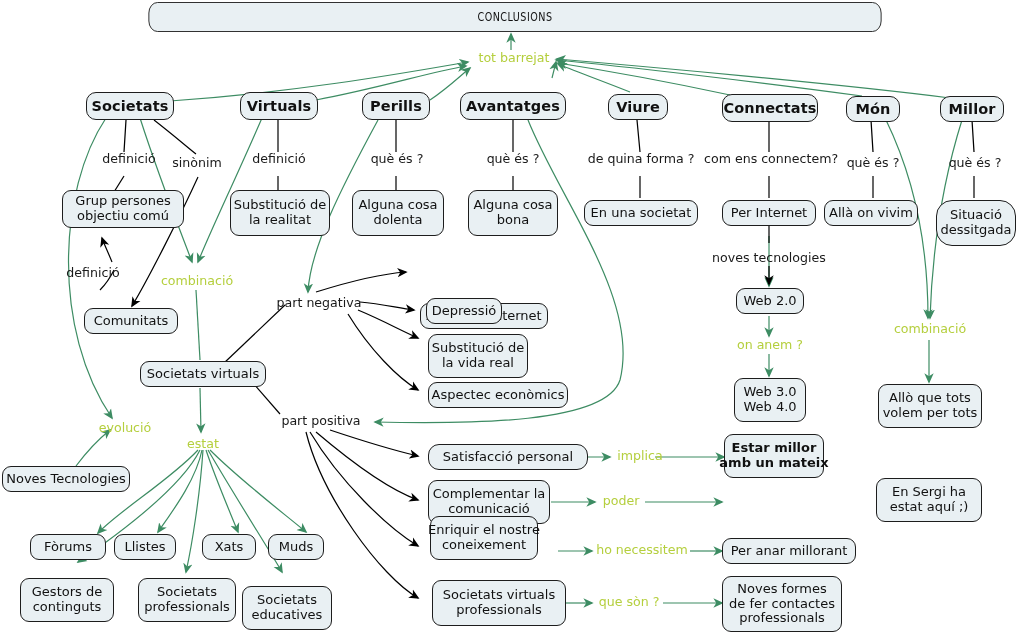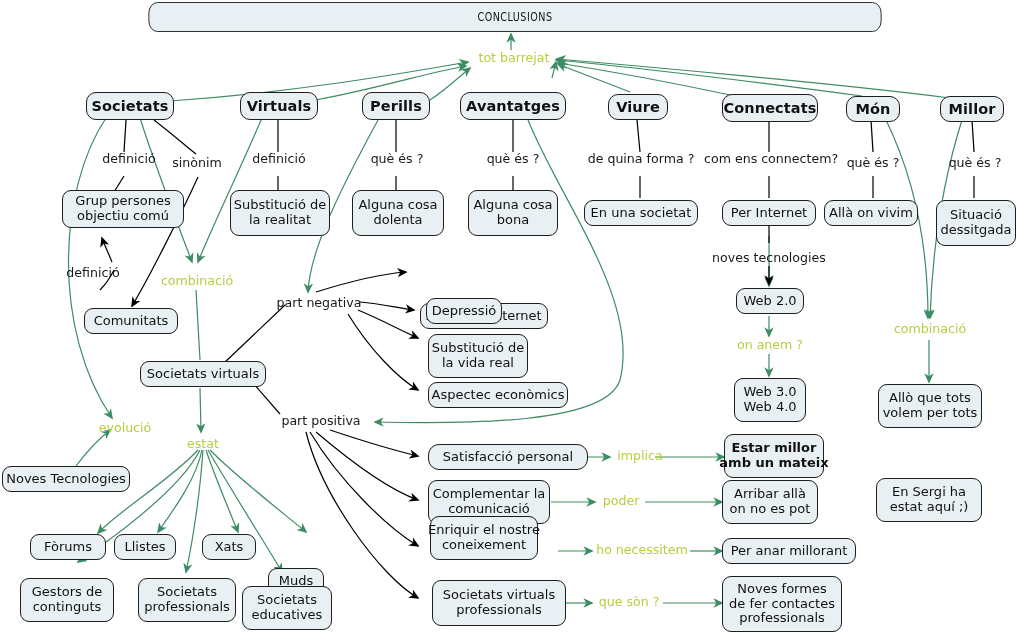--- a/index.html
+++ b/index.html
@@ -204,21 +204,21 @@
 objectiu comú</div>
   <div class="node" style="left:230px;top:190px;width:100px;height:46px;">Substitució de
 la realitat</div>
   <div class="node" style="left:352px;top:190px;width:92px;height:46px;">Alguna cosa
 dolenta</div>
   <div class="node" style="left:468px;top:190px;width:90px;height:46px;">Alguna cosa
 bona</div>
   <div class="node" style="left:584px;top:200px;width:114px;height:26px;">En una societat</div>
   <div class="node" style="left:722px;top:200px;width:94px;height:26px;">Per Internet</div>
   <div class="node" style="left:824px;top:200px;width:94px;height:26px;">Allà on vivim</div>
-  <div class="node" style="left:936px;top:200px;width:80px;height:46px;">Situació
+  <div class="node" style="left:936px;top:200px;width:80px;height:46px;border-radius:16px;">Situació
 dessitgada</div>
 
   <div class="node" style="left:84px;top:308px;width:94px;height:26px;">Comunitats</div>
   <div class="node" style="left:140px;top:361px;width:126px;height:26px;">Societats virtuals</div>
 
   <div class="node" style="left:420px;top:260px;width:128px;height:26px;margin-top:43px;">Addició a Internet</div>
   <div class="node" style="left:426px;top:298px;width:76px;height:26px;">Depressió</div>
   <div class="node" style="left:428px;top:334px;width:100px;height:44px;">Substitució de
 la vida real</div>
   <div class="node" style="left:428px;top:382px;width:140px;height:26px;">Aspectec econòmics</div>
@@ -227,41 +227,39 @@
   <div class="node" style="left:734px;top:378px;width:72px;height:44px;">Web 3.0
 Web 4.0</div>
   <div class="node" style="left:878px;top:384px;width:104px;height:44px;">Allò que tots
 volem per tots</div>
 
   <div class="node" style="left:2px;top:466px;width:128px;height:26px;">Noves Tecnologies</div>
 
   <div class="node" style="left:30px;top:534px;width:76px;height:26px;">Fòrums</div>
   <div class="node" style="left:114px;top:534px;width:62px;height:26px;">Llistes</div>
   <div class="node" style="left:202px;top:534px;width:54px;height:26px;">Xats</div>
-  <div class="node" style="left:268px;top:534px;width:56px;height:26px;margin-top:34px;">Muds</div>
+  <div class="node" style="left:268px;top:534px;width:56px;height:26px;">Muds</div>
 
   <div class="node" style="left:20px;top:578px;width:94px;height:44px;">Gestors de
 continguts</div>
   <div class="node" style="left:138px;top:578px;width:98px;height:44px;">Societats
 professionals</div>
   <div class="node" style="left:242px;top:586px;width:90px;height:44px;">Societats
 educatives</div>
 
   <div class="node" style="left:428px;top:444px;width:160px;height:26px;border-radius:11px;">Satisfacció personal</div>
   <div class="node" style="left:428px;top:480px;width:122px;height:44px;">Complementar la
 comunicació</div>
   <div class="node" style="left:430px;top:516px;width:108px;height:44px;">Enriquir el nostre
 coneixement</div>
   <div class="node" style="left:432px;top:580px;width:134px;height:46px;">Societats virtuals
 professionals</div>
 
   <div class="node" style="left:724px;top:434px;width:100px;height:44px;font-weight:bold;">Estar millor
 amb un mateix</div>
-  <div class="node" style="left:722px;top:480px;width:96px;height:44px;">Arribar allà
-on no es pot</div>
   <div class="node" style="left:722px;top:538px;width:134px;height:26px;">Per anar millorant</div>
   <div class="node" style="left:722px;top:576px;width:120px;height:56px;">Noves formes
 de fer contactes
 professionals</div>
 
   <div class="node" style="left:876px;top:478px;width:106px;height:44px;">En Sergi ha
 estat aquí ;)</div>
 
   <div class="linklabel green" style="left:477px;top:51px;width:74px;">tot barrejat</div>
 

